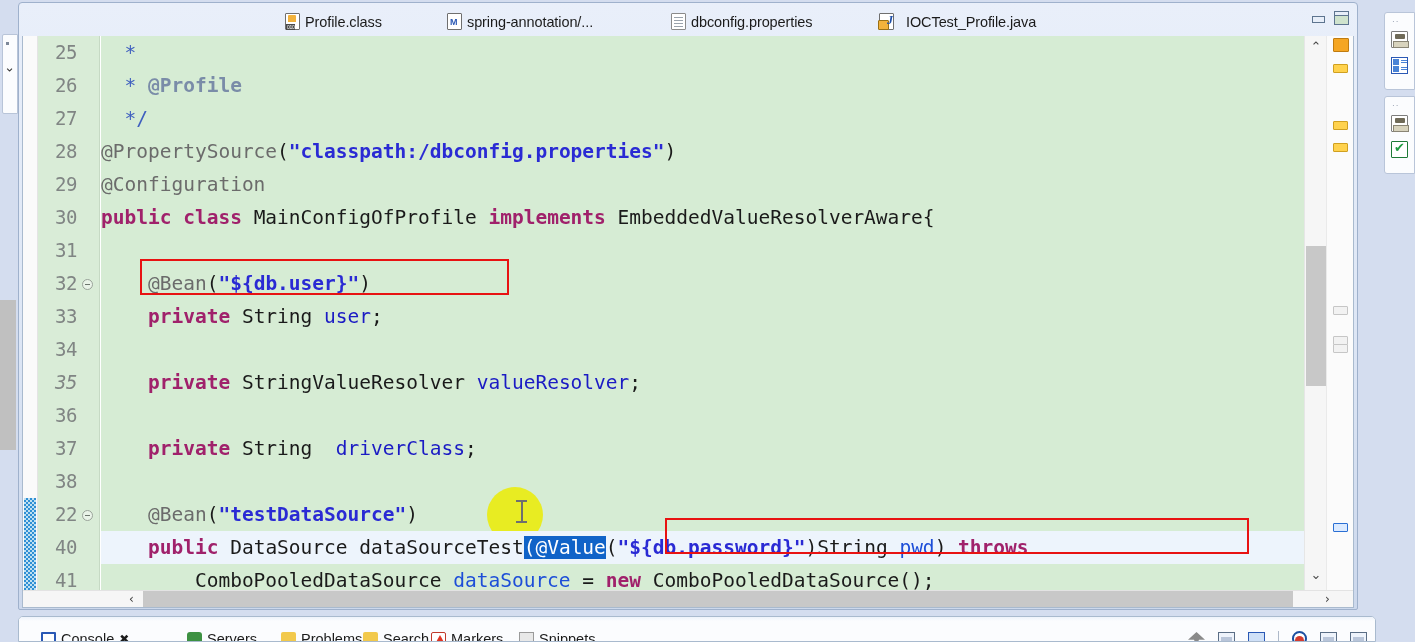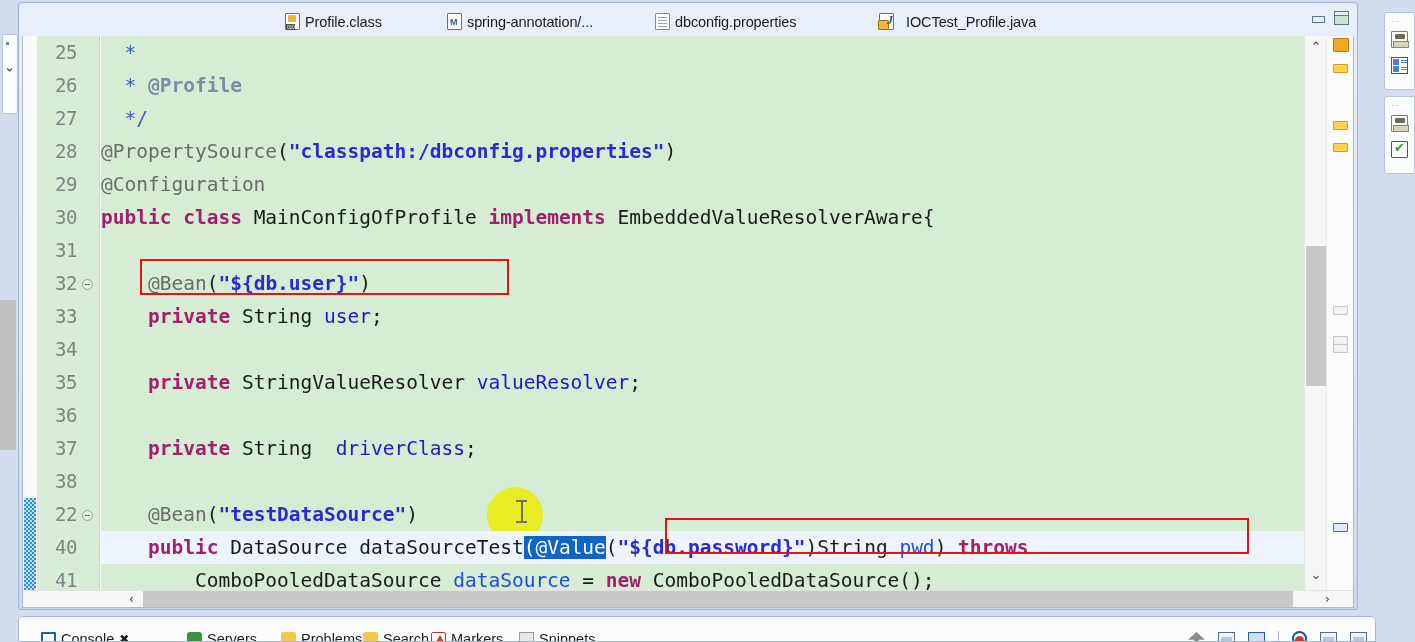--- a/index.html
+++ b/index.html
@@ -224,21 +224,21 @@
             <span class="closex">✖</span>
           </div>
           <div class="tab" style="left: 258px;">
             <span class="ico ico-class"></span>
             <span class="tlabel">Profile.class</span>
           </div>
           <div class="tab" style="left: 420px;">
             <span class="ico ico-xml"></span>
             <span class="tlabel">spring-annotation/...</span>
           </div>
-          <div class="tab" style="left: 628px;">
+          <div class="tab" style="left: 644px;">
             <span class="ico ico-file"></span>
             <span class="tlabel">dbconfig.properties</span>
           </div>
           <div class="tab" style="left: 852px; gap: 12px;">
             <span class="ico ico-java"></span>
             <span class="tlabel">IOCTest_Profile.java</span>
           </div>
         </div>
 
       <div class="tf-btns">
@@ -259,21 +259,21 @@
             <div class="lnum" style="top: 99px;">28</div>
             <div class="lnum" style="top: 132px;">29</div>
             <div class="lnum" style="top: 165px;">30</div>
             <div class="lnum" style="top: 198px;">31</div>
             <div class="lnum" style="top: 231px;">32</div>
             <div class="fold" style="top: 231px;">
               <i></i>
             </div>
             <div class="lnum" style="top: 264px;">33</div>
             <div class="lnum" style="top: 297px;">34</div>
-            <div class="lnum" style="top: 330px;">35</div>
+            <div class="lnum" style="top: 330px; font-style: italic;">35</div>
             <div class="lnum" style="top: 363px;">36</div>
             <div class="lnum" style="top: 396px;">37</div>
             <div class="lnum" style="top: 429px;">38</div>
             <div class="lnum" style="top: 462px;">22</div>
             <div class="fold" style="top: 462px;">
               <i></i>
             </div>
             <div class="lnum" style="top: 495px;">40</div>
             <div class="lnum" style="top: 528px;">41</div>
             <div class="lnum" style="top: 561px;">42</div>

